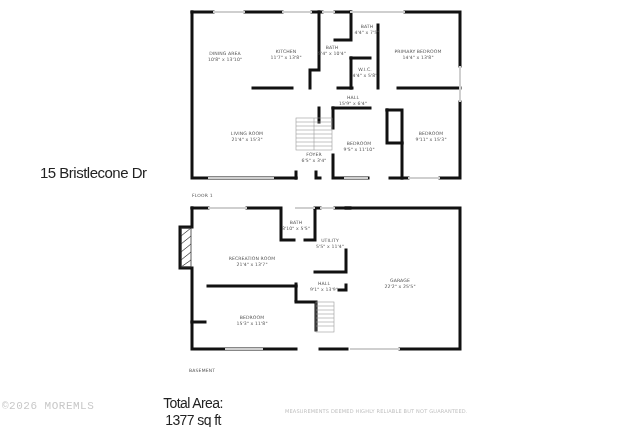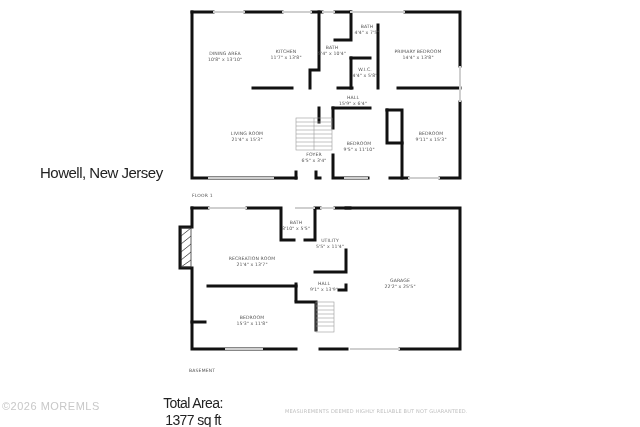--- a/index.html
+++ b/index.html
@@ -2,21 +2,21 @@
 <html><head>
 <meta charset="utf-8">
 <style>
   html,body{margin:0;padding:0;background:#fff;}
   body{width:640px;height:427px;position:relative;overflow:hidden;font-family:"Liberation Sans",sans-serif;}
   .plan{position:absolute;left:0;top:0;}
   .lbl{position:absolute;font-family:"DejaVu Sans",sans-serif;font-size:4.6px;color:#555;text-align:center;line-height:6px;transform:translateX(-50%);white-space:nowrap;letter-spacing:0.1px;}
   .lbl .dim{display:block;}
   .addr{position:absolute;left:40px;top:163px;font-size:15px;color:#222;line-height:20px;letter-spacing:-0.5px;}
   .total{position:absolute;left:163px;top:395px;font-size:14px;color:#222;line-height:17px;letter-spacing:-0.6px;text-align:center;width:60px;}
-  .wm{position:absolute;left:2px;top:400px;font-size:11px;color:#c8c8c8;letter-spacing:0.5px;}
+  .wm{position:absolute;left:2px;top:400px;font-size:11px;color:#c8c8c8;letter-spacing:0.5px;font-family:Liberation Mono, monospace;}
   .disc{position:absolute;left:285px;top:408px;font-size:5px;color:#c0c0c0;letter-spacing:0.2px;font-family:"DejaVu Sans",sans-serif;}
   .floortag{position:absolute;font-size:4.5px;color:#555;font-family:"DejaVu Sans",sans-serif;letter-spacing:0.2px;}
 </style>
 </head>
 <body>
 
 <svg class="plan" width="640" height="427" viewBox="0 0 640 427">
   <g fill="none" stroke="#111" stroke-width="3" stroke-linecap="square">
 
     <path d="M192 12 L192 178 L296 178"></path>
@@ -110,20 +110,20 @@
 
 <div class="lbl" style="left:296px;top:220px;"><span>BATH</span><span class="dim">8'10" x 5'5"</span></div>
 <div class="lbl" style="left:330px;top:238px;"><span>UTILITY</span><span class="dim">5'5" x 11'4"</span></div>
 <div class="lbl" style="left:252px;top:256px;"><span>RECREATION ROOM</span><span class="dim">21'4" x 13'7"</span></div>
 <div class="lbl" style="left:324px;top:281px;"><span>HALL</span><span class="dim">9'1" x 13'9"</span></div>
 <div class="lbl" style="left:400px;top:278px;"><span>GARAGE</span><span class="dim">22'2" x 25'5"</span></div>
 <div class="lbl" style="left:252px;top:315px;"><span>BEDROOM</span><span class="dim">15'3" x 11'8"</span></div>
 <div class="floortag" style="left:189px;top:368px;">BASEMENT</div>
 
 <div class="addr">
-  <div>Howell, New Jersey</div>
+  <div>15 Bristlecone Dr</div>
 </div>
 <div class="total">
   <div>Total Area:</div>
   <div>1377 sq ft</div>
 </div>
 <div class="wm">©2026 MOREMLS</div>
 <div class="disc">MEASUREMENTS DEEMED HIGHLY RELIABLE BUT NOT GUARANTEED.</div>
 
 </body></html>

